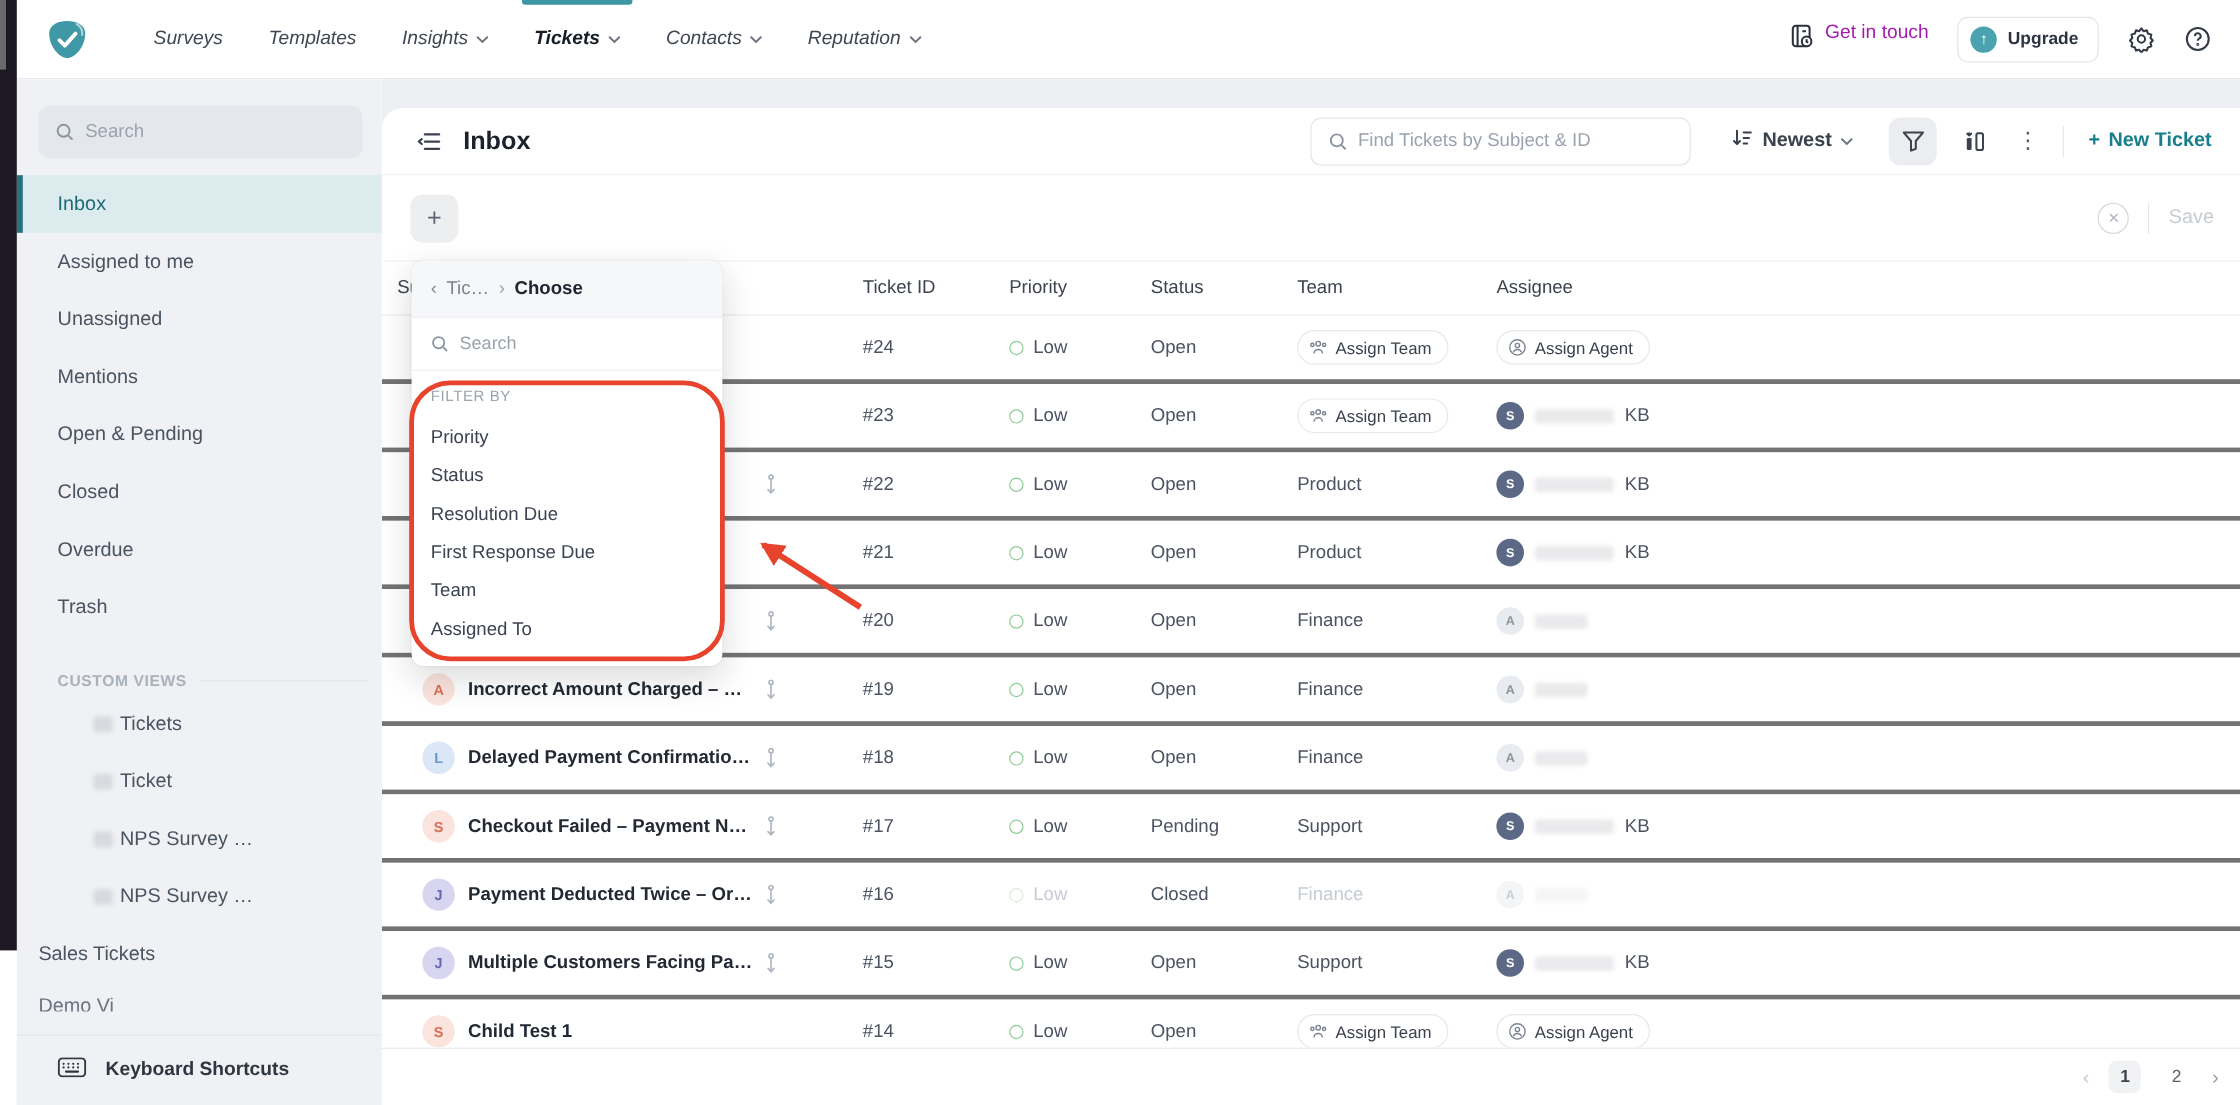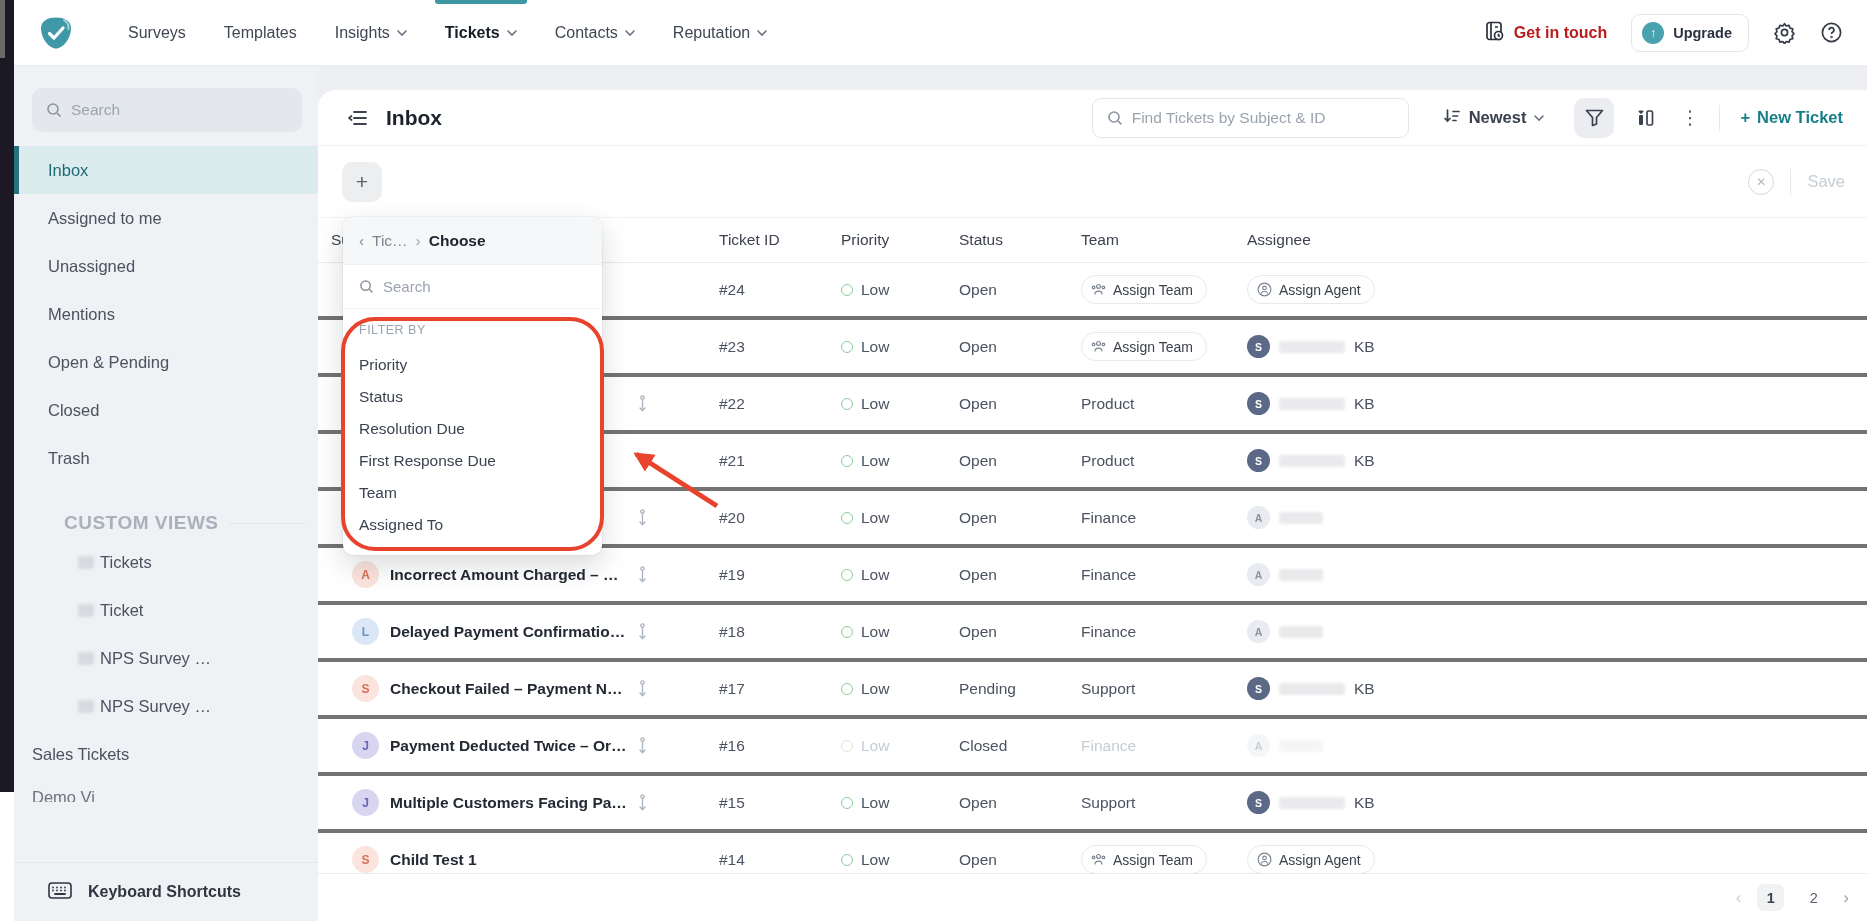--- a/index.html
+++ b/index.html
@@ -8,48 +8,48 @@
   .stage { position:relative; width:1867px; height:921px; overflow:hidden; background:#fff; }
 
   
   .edge-strip { position:absolute; left:0; top:0; width:14px; height:792px; background:#1c1824; z-index:40; }
   .edge-notch { position:absolute; left:0; top:0; width:5px; height:58px; background:#6a6a6a; z-index:41; }
 
   
   .topbar { position:absolute; left:0; top:0; width:1867px; height:66px; background:#fff;
     border-bottom:1px solid #e9ebef; display:flex; align-items:center; padding:0 24px 0 38px; z-index:30; }
   .logo { width:36px; height:36px; flex:0 0 auto; }
-  .topnav { display:flex; align-items:center; gap:38px; margin-left:54px; height:100%; }
+  .topnav { display:flex; align-items:center; gap:38px; margin-left:54px; height:100%;font-style:italic; }
   .nav-item { position:relative; height:100%; display:flex; align-items:center; gap:7px;
     font-size:16px; color:#3f4752; cursor:pointer; }
   .nav-item .chev { color:#6a7380; display:flex; margin-top:2px; }
   .nav-item.active { font-weight:700; color:#171d27; }
   .nav-item.active::before { content:''; position:absolute; top:0; left:-10px; right:-10px; height:4px;
     background:#3d98a4; border-radius:0 0 3px 3px; }
   .topbar-right { margin-left:auto; display:flex; align-items:center; gap:24px; }
-  .git { display:flex; align-items:center; gap:9px; font-size:16px; font-weight:700; color:#b91c1c; cursor:pointer; }
+  .git { display:flex; align-items:flex-start; gap:9px; font-size:16px; font-weight:400; color:#a21caf; cursor:pointer; }
   .upgrade-btn { display:flex; align-items:center; gap:9px; height:38px; padding:0 16px 0 10px;
     border:1px solid #e3e6ea; border-radius:9px; background:#fff; font-size:14.5px; font-weight:700; color:#2b3340; cursor:pointer; }
   .upgrade-orb { width:22px; height:22px; border-radius:50%; background:#4aa2ae; color:#fff;
     display:flex; align-items:center; justify-content:center; font-size:13px; font-weight:700; }
   .icon-btn { background:none; border:none; color:#343b46; cursor:pointer; display:flex; }
 
   
   .sidebar { position:absolute; left:14px; top:66px; width:304px; height:855px; background:#eff1f4; z-index:10; }
   .side-search { margin:22px 16px 14px 18px; height:44px; background:#e4e8ec; border-radius:10px;
     display:flex; align-items:center; padding:0 14px; gap:9px; }
   .side-search input { border:none; outline:none; background:transparent; font-size:15.5px; color:#3c4450;
     width:100%; font-family:"Liberation Sans", sans-serif; }
   .side-search input::placeholder { color:#9aa3ae; }
   .side-item { position:relative; height:48px; display:flex; align-items:center; padding-left:34px;
     font-size:16.5px; color:#4a5360; cursor:pointer; }
   .side-item.active { background:#dcebed; color:#1d6b77; font-weight:500; }
   .side-item.active::before { content:''; position:absolute; left:0; top:0; bottom:0; width:5px; background:#24737f; }
   .side-section { display:flex; align-items:center; gap:10px; margin:30px 12px 4px 34px; }
-  .side-section .lbl { font-size:19px; font-weight:700; letter-spacing:.5px; color:#a9b1bb; white-space:nowrap;margin-left:16px; }
+  .side-section .lbl { font-size:13px; font-weight:700; letter-spacing:.5px; color:#a9b1bb; white-space:nowrap; }
   .side-section .rule { flex:1; height:1px; background:#e2e5e9; }
   .cv-item { height:48px; display:flex; align-items:center; padding-left:18px; font-size:16.5px; color:#4a5360; cursor:pointer; gap:6px; }
   .cv-item.indent { padding-left:64px; }
   .cv-blob { width:16px; height:13px; border-radius:3px; background:#d7dade; filter:blur(1.6px); flex:0 0 auto; }
   .cv-item.clipped { height:16px; overflow:hidden; align-items:flex-start; line-height:22px; color:#6a7380; margin-top:8px; }
   .side-footer { position:absolute; left:0; right:0; bottom:0; height:59px; background:#eff1f4;
     border-top:1px solid #e3e6ea; display:flex; align-items:center; gap:16px; padding-left:34px;
     font-size:16px; font-weight:700; color:#2f3640; z-index:5; cursor:pointer; }
 
   
@@ -254,20 +254,23 @@
         <div class="side-item">
           <span>Mentions</span>
         </div>
         <div class="side-item">
           <span>Open &amp; Pending</span>
         </div>
         <div class="side-item">
           <span>Closed</span>
         </div>
         <div class="side-item">
+          <span>Overdue</span>
+        </div>
+        <div class="side-item">
           <span>Trash</span>
         </div>
       </div>
     <div class="side-section">
       <span class="lbl">CUSTOM VIEWS</span>
       <span class="rule"></span>
     </div>
     <div id="custom-views">
         <div class="cv-item indent">
           <span class="cv-blob"></span>

